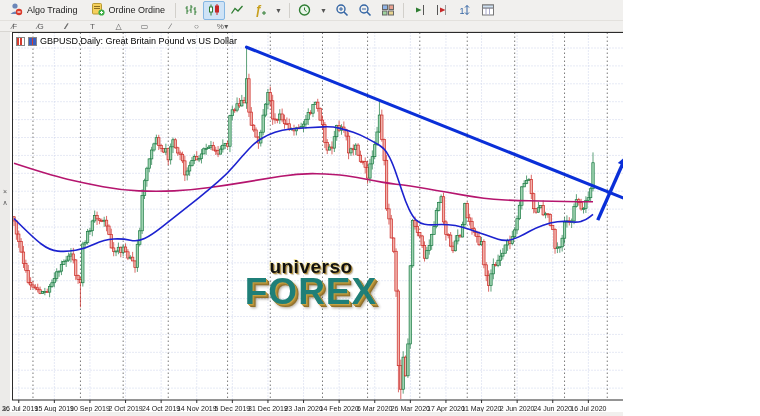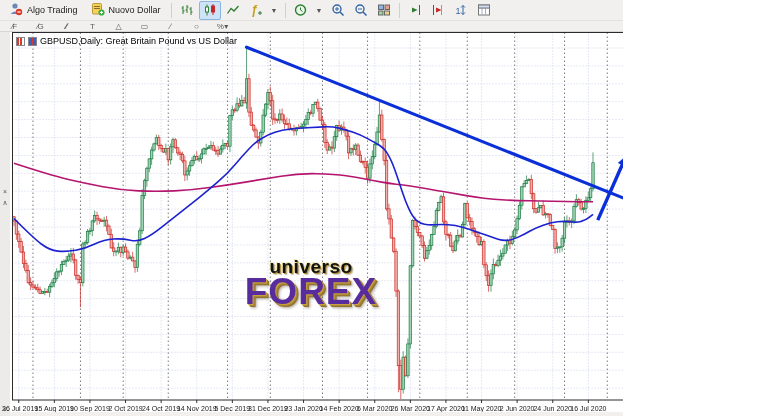--- a/index.html
+++ b/index.html
@@ -29,21 +29,21 @@
   .bottom-strip{position:absolute;left:10px;top:412px;width:750px;height:4px;background:#f1f0ee;}
   svg.plot{position:absolute;left:0;top:0;}
   .chart-title{position:absolute;left:16px;top:36px;display:flex;align-items:center;gap:3px;font-size:9px;color:#000;}
   .mini-ic{width:9px;height:9px;border:1px solid #888;box-sizing:border-box;}
   .mini-ic.red{background:linear-gradient(90deg,#d43c30 30%,#fff 30%,#fff 45%,#d43c30 45%,#d43c30 75%,#fff 75%);}
   .mini-ic.blue{background:linear-gradient(90deg,#3a5fc0 40%,#d43c30 40%,#d43c30 60%,#3a5fc0 60%);}
   
   .wm{position:absolute;left:236px;top:256px;width:150px;text-align:center;opacity:.93;pointer-events:none;}
   .wm1{font-size:19px;font-weight:bold;color:#000000;letter-spacing:.5px;
        text-shadow:-1px -1px 0 #f8eaa6,1px 1px 0 #a8842c,2px 2px 1px rgba(90,70,20,.35);}
-  .wm2{font-size:37px;font-weight:bold;color:#4c1d95;letter-spacing:1px;margin-top:-5px;line-height:1;
+  .wm2{font-size:37px;font-weight:bold;color:#0f766e;letter-spacing:1px;margin-top:-5px;line-height:1;
        text-shadow:1px 1px 0 #c49a33,2px 2px 0 #a57e25,3px 3px 0 #8a671e,4px 4px 3px rgba(60,45,10,.45);}
 </style>
 </head>
 <body>
 
 <div class="root">
 
   <div class="tb1">
     <div class="btnL">
       <span><svg width="14" height="14">
@@ -56,21 +56,21 @@
     </div>
     <div class="btnL">
       <span><svg width="14" height="14">
             <rect x="1.5" y="1.5" width="9" height="10.5" rx="1" fill="#f5d05c" stroke="#b99a33"></rect>
             <rect x="3" y="4" width="6" height="1" fill="#8a6d20"></rect>
             <rect x="3" y="6" width="6" height="1" fill="#8a6d20"></rect>
             <circle cx="10.5" cy="10.5" r="3.1" fill="#3fae49"></circle>
             <rect x="9" y="10" width="3" height="1" fill="#fff"></rect>
             <rect x="10" y="9" width="1" height="3" fill="#fff"></rect>
           </svg></span>
-      <span>Nuovo Dollar</span>
+      <span>Ordine Ordine</span>
     </div>
     <div class="sep"></div>
     <div class="tbtn">
         <svg width="14" height="14">
           <path d="M3,3 V11 M3,8 h1.5 M1.5,5 h1.5 M7,2 V10 M7,4 h1.5 M5.5,7 h1.5 M11,4 V12 M11,9 h1.5 M9.5,6 h1.5" stroke="#2e7d32" fill="none"></path>
         </svg>
       </div>
     <div class="tbtn active">
         <svg width="14" height="14">
           <line x1="4" y1="1.5" x2="4" y2="12.5" stroke="#2e7d32"></line>

